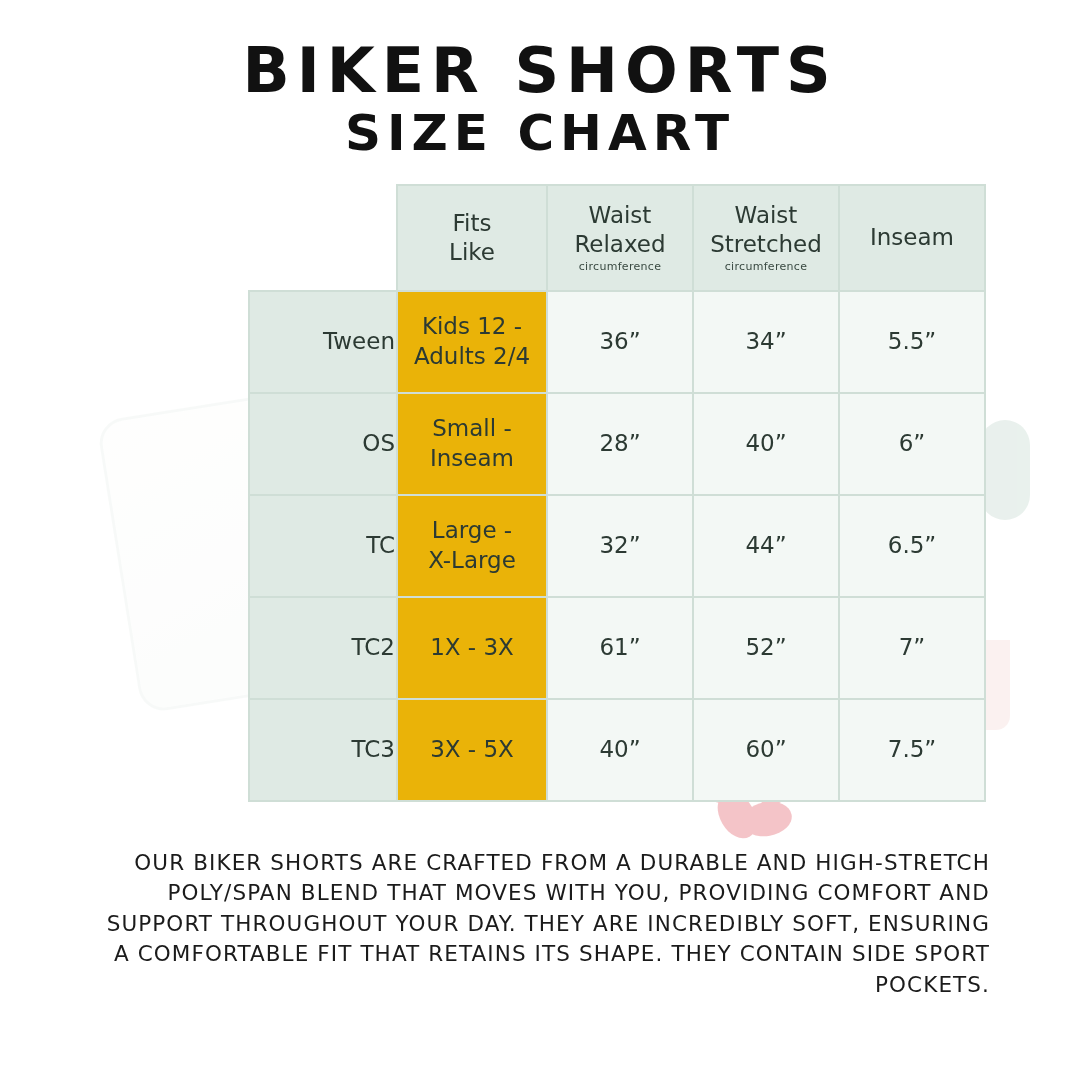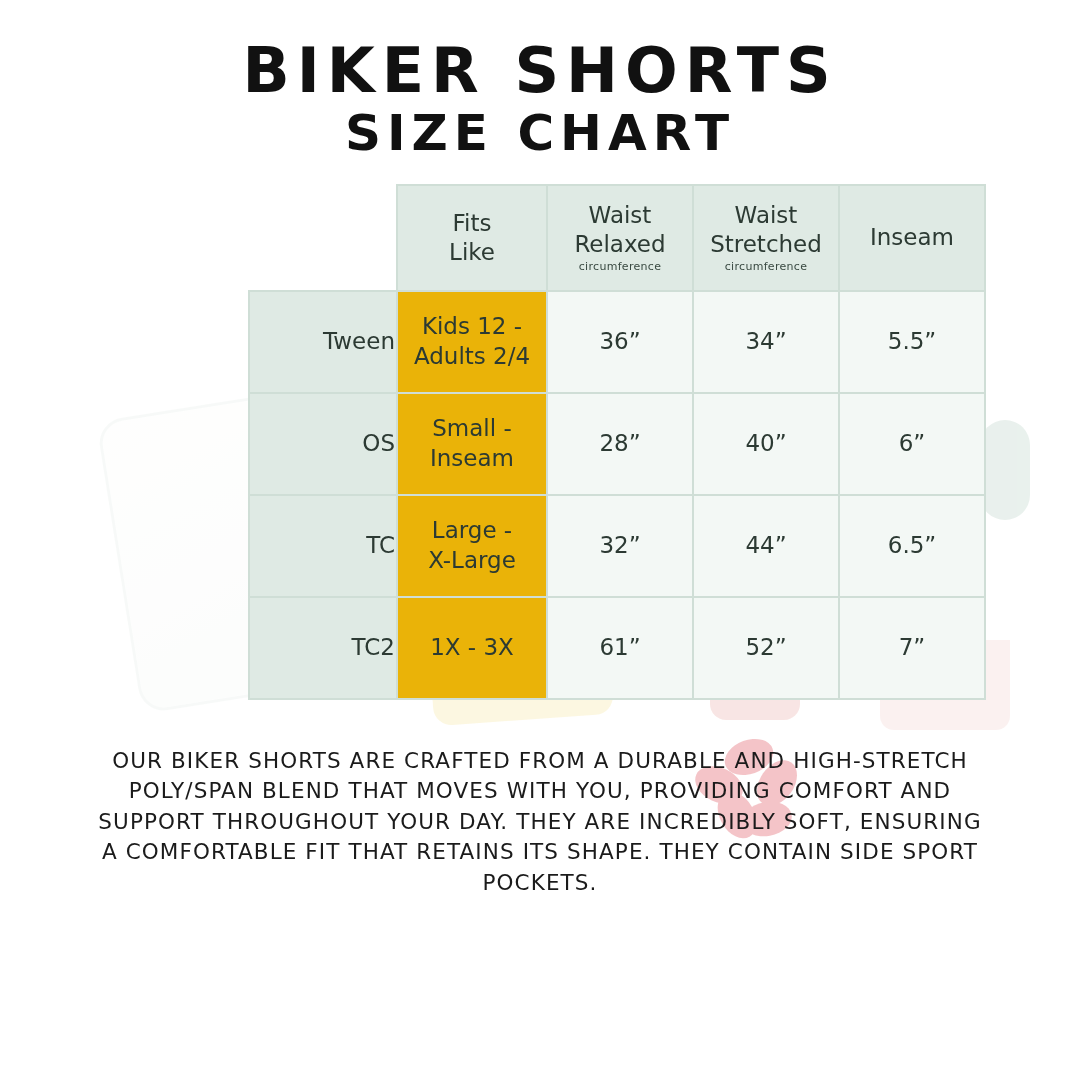--- a/index.html
+++ b/index.html
@@ -229,21 +229,21 @@
   tbody td.val {
     background: #f3f8f5;
   }
 
   
   .footer {
     position: relative;
     z-index: 2;
     margin: 46px auto 0 auto;
     width: 900px;
-    text-align: center;
+    text-align: right;
     font-family: "DejaVu Sans", sans-serif;
     font-size: 21.5px;
     letter-spacing: 1.1px;
     line-height: 1.42;
     color: #1b1b1b;
     text-transform: uppercase;
   }
 </style>
 </head>
 <body>
@@ -341,17 +341,24 @@
         <td class="val">44”</td>
         <td class="val">6.5”</td>
       </tr>
       <tr>
         <td class="label">TC2</td>
         <td class="fits">1X - 3X</td>
         <td class="val">61”</td>
         <td class="val">52”</td>
         <td class="val">7”</td>
       </tr>
+      <tr>
+        <td class="label">TC3</td>
+        <td class="fits">3X - 5X</td>
+        <td class="val">40”</td>
+        <td class="val">60”</td>
+        <td class="val">7.5”</td>
+      </tr>
     </tbody>
   </table>
 </div>
 
 <div class="footer">OUR BIKER SHORTS ARE CRAFTED FROM A DURABLE AND HIGH-STRETCH POLY/SPAN BLEND THAT MOVES WITH YOU, PROVIDING COMFORT AND SUPPORT THROUGHOUT YOUR DAY. THEY ARE INCREDIBLY SOFT, ENSURING A COMFORTABLE FIT THAT RETAINS ITS SHAPE. THEY CONTAIN SIDE SPORT POCKETS.</div>
 
 </body></html>

